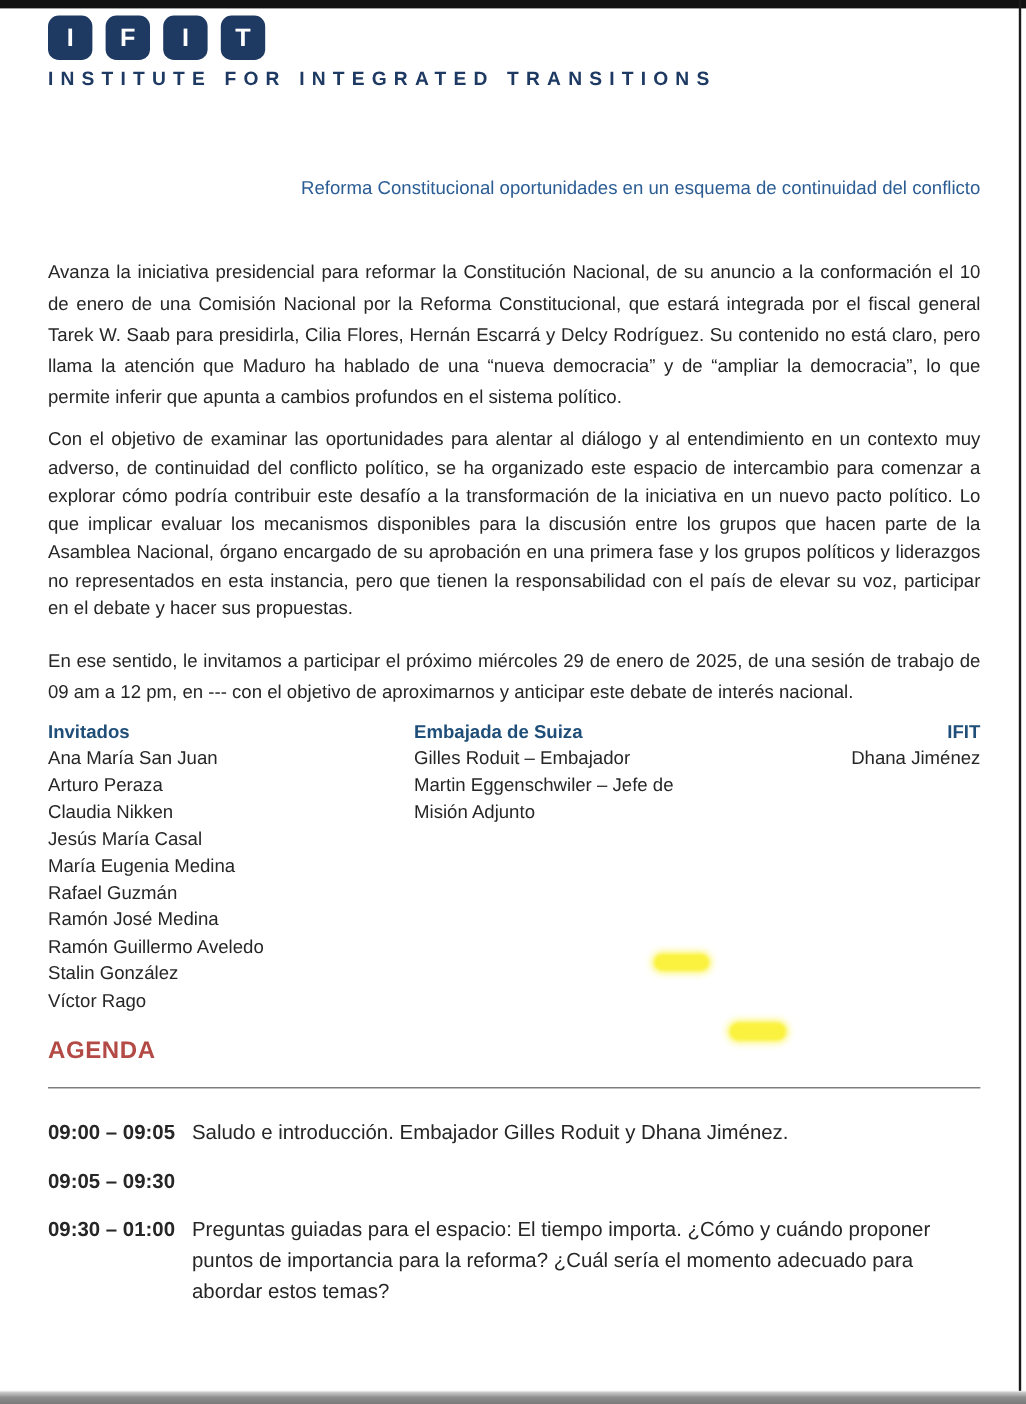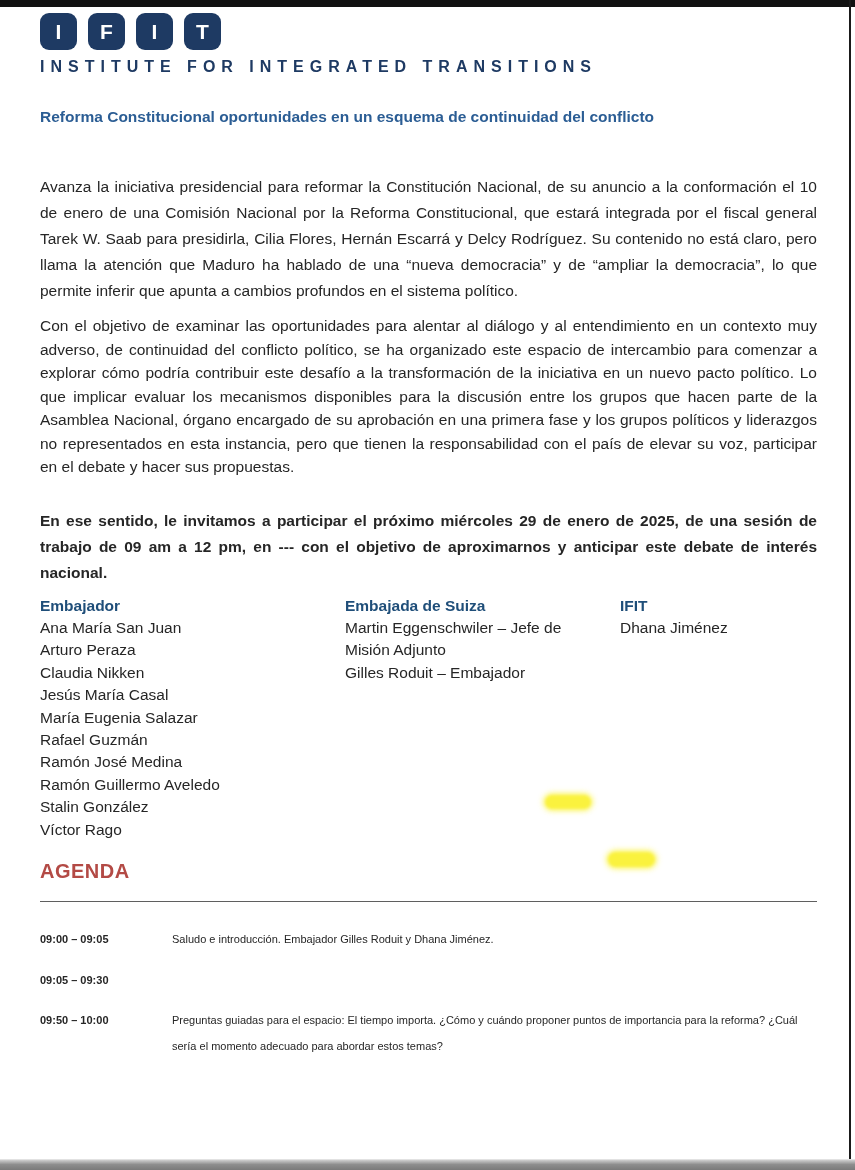--- a/index.html
+++ b/index.html
@@ -18,48 +18,48 @@
   .content{padding:13px 38px 0 40px;}
 
   
   .logo-row{display:flex;gap:11px;}
   .logo-block{width:37px;height:37px;background:var(--logo-navy,#1e3a63);border-radius:9px;
     color:#fff;font-weight:bold;font-size:21px;display:flex;align-items:center;justify-content:center;}
   .org-name{margin-top:8px;color:var(--logo-navy,#1e3a63);font-weight:bold;font-size:16px;
     letter-spacing:6px;line-height:18px;}
 
   
-  .doc-title{margin-top:27px;text-align:left;color:var(--title-blue,#2b5d94);
-    font-weight:bold;font-size:15.5px;line-height:27px;}
+  .doc-title{margin-top:68px;text-align:right;color:var(--title-blue,#2b5d94);
+    font-weight:normal;font-size:15.5px;line-height:27px;}
 
   
   .para{margin:0;font-size:15.5px;text-align:justify;color:var(--body-text,#262626);}
   .para.p1{margin-top:44px;line-height:26px;}
   .para.p2{margin-top:10px;line-height:23.5px;}
-  .para.p3{margin-top:29px;line-height:26px;font-weight:bold;}
+  .para.p3{margin-top:19px;line-height:26px;}
 
   
   .columns{display:flex;margin-top:9px;font-size:15.5px;line-height:22.4px;}
   .col1{width:305px;flex:none;}
   .col2{width:275px;flex:none;}
   .col2 .col-items{width:250px;}
-  .col3{flex:1;}
+  .col3{flex:1;text-align:right;}
   .col-header{font-weight:bold;color:var(--heading-blue,#1f4e79);}
 
   
   .highlight{position:absolute;background:var(--highlight-yellow,#faf23e);border-radius:8px;
     filter:blur(1.5px);box-shadow:0 0 5px 2px rgba(251,244,80,.85);}
   .h1{left:545px;top:795px;width:46px;height:14px;}
   .h2{left:608px;top:852px;width:47px;height:15px;}
 
   
   .agenda-heading{margin-top:21px;color:var(--agenda-red,#b34a45);font-weight:bold;
     font-size:20px;line-height:18px;letter-spacing:.5px;}
   .agenda-rule{margin-top:21px;border:none;border-top:1.5px solid #5f5f5f;width:100%;}
-  .agenda-row{display:flex;font-size:11px;line-height:26px;gap:12px;}
+  .agenda-row{display:flex;font-size:17px;line-height:26px;}
   .agenda-row .time{flex:none;width:107px;font-weight:bold;white-space:nowrap;}
   .agenda-row .desc{flex:1;margin-left:13px;}
   .row1{margin-top:24px;}
   .row2{margin-top:15px;}
   .row3{margin-top:14px;}
 </style>
 </head>
 <body>
 
 <div class="top-edge"></div>
@@ -79,39 +79,39 @@
   <div class="doc-title">
     <div>Reforma Constitucional oportunidades en un esquema de continuidad del conflicto</div>
   </div>
 
   <p class="para p1">Avanza la iniciativa presidencial para reformar la Constitución Nacional, de su anuncio a la conformación el 10 de enero de una Comisión Nacional por la Reforma Constitucional, que estará integrada por el fiscal general Tarek W. Saab para presidirla, Cilia Flores, Hernán Escarrá y Delcy Rodríguez. Su contenido no está claro, pero llama la atención que Maduro ha hablado de una “nueva democracia” y de “ampliar la democracia”, lo que permite inferir que apunta a cambios profundos en el sistema político.</p>
   <p class="para p2">Con el objetivo de examinar las oportunidades para alentar al diálogo y al entendimiento en un contexto muy adverso, de continuidad del conflicto político, se ha organizado este espacio de intercambio para comenzar a explorar cómo podría contribuir este desafío a la transformación de la iniciativa en un nuevo pacto político. Lo que implicar evaluar los mecanismos disponibles para la discusión entre los grupos que hacen parte de la Asamblea Nacional, órgano encargado de su aprobación en una primera fase y los grupos políticos y liderazgos no representados en esta instancia, pero que tienen la responsabilidad con el país de elevar su voz, participar en el debate y hacer sus propuestas.</p>
   <p class="para p3">En ese sentido, le invitamos a participar el próximo miércoles 29 de enero de 2025, de una sesión de trabajo de 09 am a 12 pm, en --- con el objetivo de aproximarnos y anticipar este debate de interés nacional.</p>
 
   <div class="columns">
     <div class="col1">
-      <div class="col-header">Embajador</div>
+      <div class="col-header">Invitados</div>
       <div class="col-items">
         <div class="col-item">Ana María San Juan</div>
         <div class="col-item">Arturo Peraza</div>
         <div class="col-item">Claudia Nikken</div>
         <div class="col-item">Jesús María Casal</div>
-        <div class="col-item">María Eugenia Salazar</div>
+        <div class="col-item">María Eugenia Medina</div>
         <div class="col-item">Rafael Guzmán</div>
         <div class="col-item">Ramón José Medina</div>
         <div class="col-item">Ramón Guillermo Aveledo</div>
         <div class="col-item">Stalin González</div>
         <div class="col-item">Víctor Rago</div>
       </div>
     </div>
     <div class="col2">
       <div class="col-header">Embajada de Suiza</div>
       <div class="col-items">
+        <div class="col-item">Gilles Roduit – Embajador</div>
         <div class="col-item">Martin Eggenschwiler – Jefe de Misión Adjunto</div>
-        <div class="col-item">Gilles Roduit – Embajador</div>
       </div>
     </div>
     <div class="col3">
       <div class="col-header">IFIT</div>
       <div class="col-items">
         <div class="col-item">Dhana Jiménez</div>
       </div>
     </div>
   </div>
 
@@ -119,20 +119,20 @@
   <hr class="agenda-rule">
 
   <div class="agenda-row row1">
     <div class="time">09:00 – 09:05</div>
     <div class="desc">Saludo e introducción. Embajador Gilles Roduit y Dhana Jiménez.</div>
   </div>
   <div class="agenda-row row2">
     <div class="time">09:05 – 09:30</div>
   </div>
   <div class="agenda-row row3">
-    <div class="time">09:50 – 10:00</div>
+    <div class="time">09:30 – 01:00</div>
     <div class="desc">Preguntas guiadas para el espacio: El tiempo importa. ¿Cómo y cuándo proponer puntos de importancia para la reforma? ¿Cuál sería el momento adecuado para abordar estos temas?</div>
   </div>
 
 </div>
 
 <div class="highlight h1"></div>
 <div class="highlight h2"></div>
 
 </body></html>

